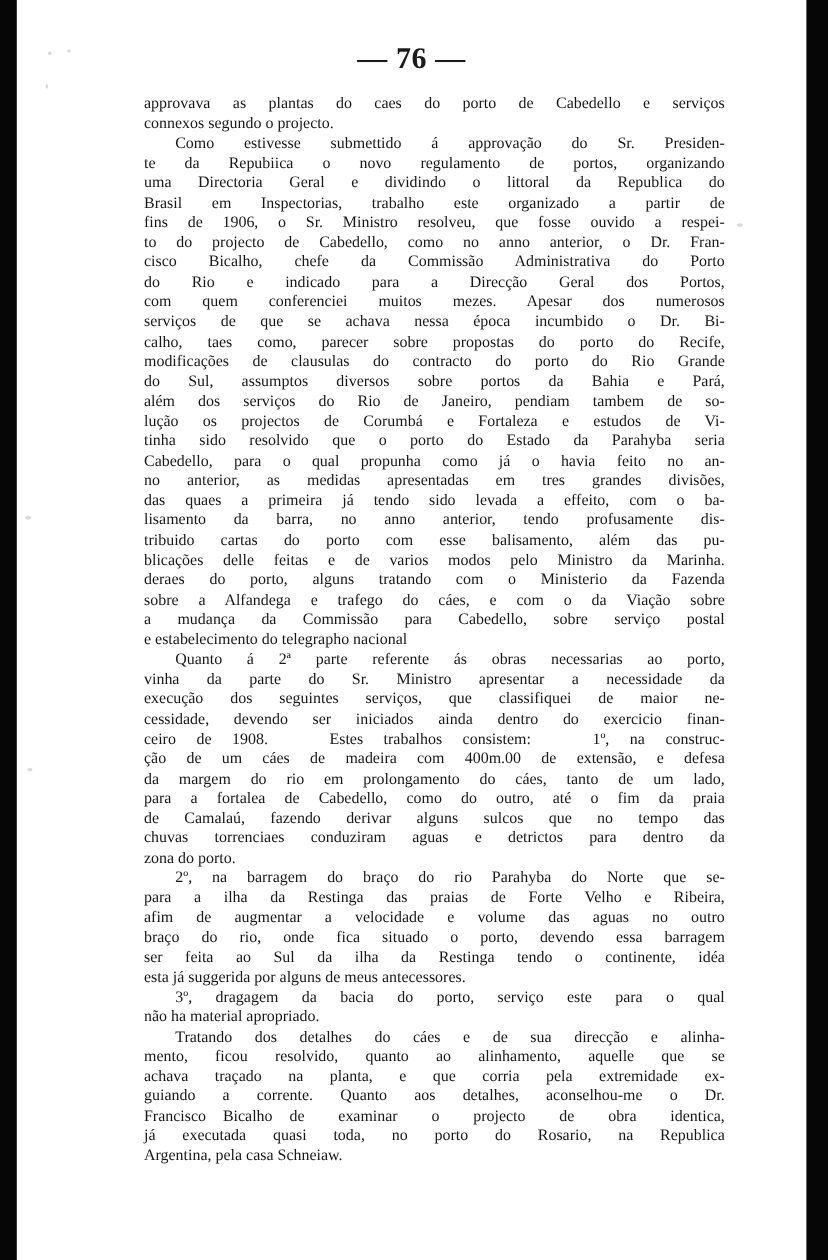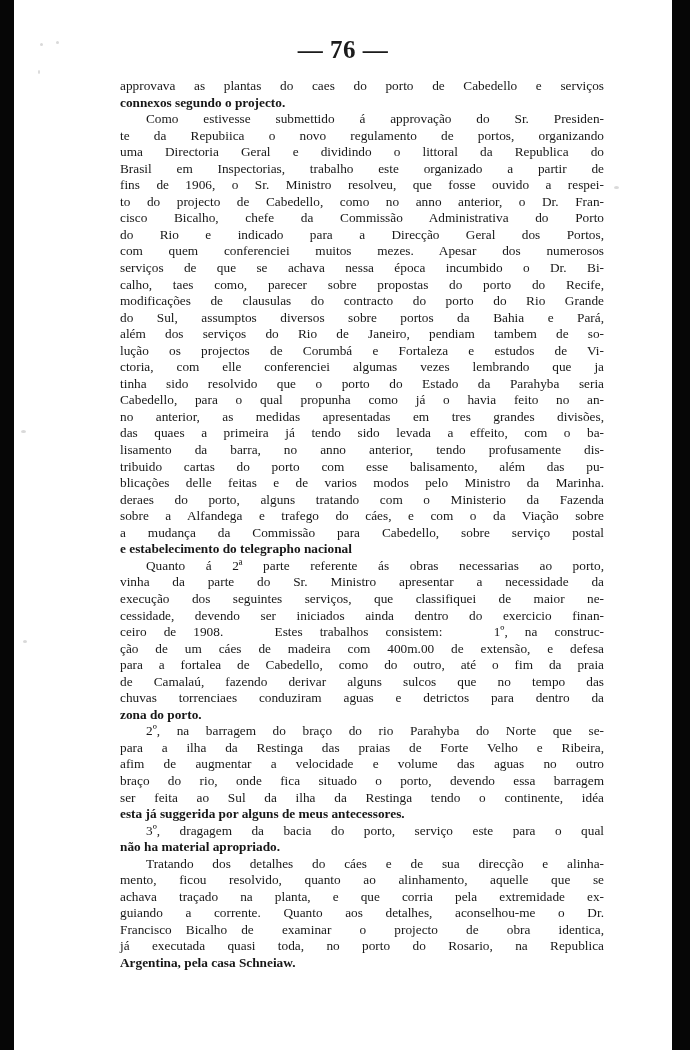--- a/index.html
+++ b/index.html
@@ -84,21 +84,20 @@
     text-align: justify;
   }
   
   .ln.j {
     text-align: justify;
     text-align-last: justify;
   }
   .ln.last {
     text-align: center;
     text-align-last: left;
-    font-weight: bold;
   }
   .ln.ind {
     text-indent: 26px;
   }
 
   
   #page-body, #page-header {
     text-rendering: optimizeLegibility;
   }
 </style>
@@ -135,40 +134,40 @@
           <span class="ln j">to do projecto de Cabedello, como no anno anterior, o Dr. Fran-</span>
           <span class="ln j">cisco Bicalho, chefe da Commissão Administrativa do Porto</span>
           <span class="ln j">do Rio e indicado para a Direcção Geral dos Portos,</span>
           <span class="ln j">com quem conferenciei muitos mezes. Apesar dos numerosos</span>
           <span class="ln j">serviços de que se achava nessa época incumbido o Dr. Bi-</span>
           <span class="ln j">calho, taes como, parecer sobre propostas do porto do Recife,</span>
           <span class="ln j">modificações de clausulas do contracto do porto do Rio Grande</span>
           <span class="ln j">do Sul, assumptos diversos sobre portos da Bahia e Pará,</span>
           <span class="ln j">além dos serviços do Rio de Janeiro, pendiam tambem de so-</span>
           <span class="ln j">lução os projectos de Corumbá e Fortaleza e estudos de Vi-</span>
-          <span class="ln j">ctoria, com elle conferenciei algumas vezes lembrando que ja</span>
           <span class="ln j">tinha sido resolvido que o porto do Estado da Parahyba seria</span>
           <span class="ln j">Cabedello, para o qual propunha como já o havia feito no an-</span>
           <span class="ln j">no anterior, as medidas apresentadas em tres grandes divisões,</span>
           <span class="ln j">das quaes a primeira já tendo sido levada a effeito, com o ba-</span>
           <span class="ln j">lisamento da barra, no anno anterior, tendo profusamente dis-</span>
           <span class="ln j">tribuido cartas do porto com esse balisamento, além das pu-</span>
           <span class="ln j">blicações delle feitas e de varios modos pelo Ministro da Marinha.</span>
           <span class="ln j">deraes do porto, alguns tratando com o Ministerio da Fazenda</span>
           <span class="ln j">sobre a Alfandega e trafego do cáes, e com o da Viação sobre</span>
           <span class="ln j">a mudança da Commissão para Cabedello, sobre serviço postal</span>
           <span class="ln last">e estabelecimento do telegrapho nacional</span>
         </div>
         <div class="para">
           <span class="ln j ind">Quanto á 2ª parte referente ás obras necessarias ao porto,</span>
           <span class="ln j">vinha da parte do Sr. Ministro apresentar a necessidade da</span>
           <span class="ln j">execução dos seguintes serviços, que classifiquei de maior ne-</span>
           <span class="ln j">cessidade, devendo ser iniciados ainda dentro do exercicio finan-</span>
           <span class="ln j">ceiro de 1908.   Estes trabalhos consistem:   1º, na construc-</span>
           <span class="ln j">ção de um cáes de madeira com 400m.00 de extensão, e defesa</span>
+          <span class="ln j">da margem do rio em prolongamento do cáes, tanto de um lado,</span>
           <span class="ln j">para a fortalea de Cabedello, como do outro, até o fim da praia</span>
           <span class="ln j">de Camalaú, fazendo derivar alguns sulcos que no tempo das</span>
           <span class="ln j">chuvas torrenciaes conduziram aguas e detrictos para dentro da</span>
           <span class="ln last">zona do porto.</span>
         </div>
         <div class="para">
           <span class="ln j ind">2º, na barragem do braço do rio Parahyba do Norte que se-</span>
           <span class="ln j">para a ilha da Restinga das praias de Forte Velho e Ribeira,</span>
           <span class="ln j">afim de augmentar a velocidade e volume das aguas no outro</span>
           <span class="ln j">braço do rio, onde fica situado o porto, devendo essa barragem</span>

